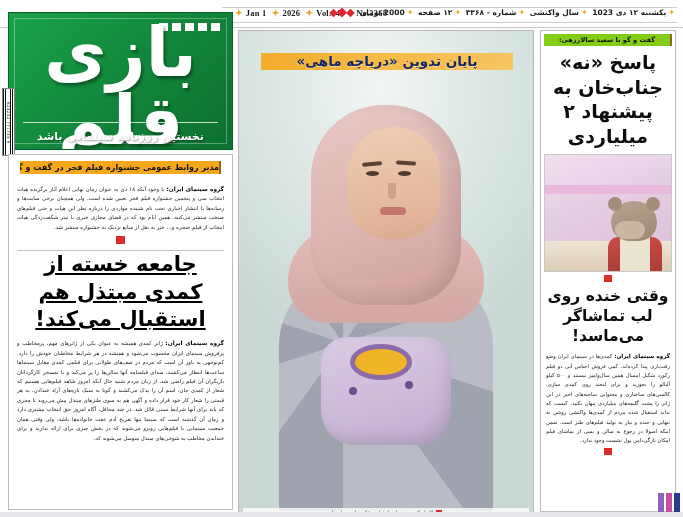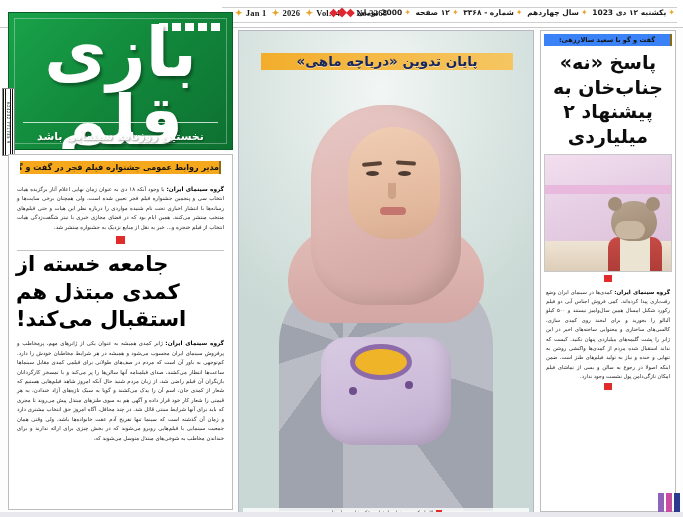--- a/index.html
+++ b/index.html
@@ -126,24 +126,25 @@
     margin: 2px 6px 5px 6px;
     border-right: 2px solid #8b6a12;
     white-space: nowrap; overflow: hidden;
   }
   .headline-a {
     text-align: center; color: #111;
     font-size: 17.5px; line-height: 1.32;
     font-weight: bold; padding: 0 4px;
   }
   .headline-b {
-    text-align: left; color: #000;
+    text-align: center; color: #000;
     font-size: 21px; line-height: 1.3;
     font-weight: bold; padding: 0 2px;
     letter-spacing: -.3px;
+    text-decoration: underline;
   }
   .body-text {
     font-size: 5.4px; line-height: 1.75;
     color: #1b1b1b; text-align: justify;
     padding: 5px 3px 0 3px;
     direction: rtl;
   }
   .body-text b.lead { font-size: 5.8px; color: #000; }
   .div-rule {
     height: 1px; background: #c4c4c4;
@@ -258,21 +259,21 @@
   
   .rightcol {
     position: absolute; left: 540px; top: 30px;
     width: 136px; height: 482px;
     border: 1px solid #bdbdbd;
     background: #fff;
     padding: 3px;
     overflow: hidden;
   }
   .sb-kicker {
-    background: #3b82f6; color: #111;
+    background: #84cc16; color: #111;
     font-size: 6.6px; font-weight: bold;
     height: 12px; line-height: 12px;
     text-align: center; margin-bottom: 3px;
     border-right: 2px solid #8b6a12;
     white-space: nowrap; overflow: hidden;
   }
   .sb-head {
     text-align: center; color: #0d0d0d;
     font-weight: bold; font-size: 15.5px; line-height: 1.3;
     padding: 1px 2px 3px 2px;
@@ -357,21 +358,21 @@
     </div>
 
     <div class="diamonds">
       <i class="dia"></i>
       <i class="dia mid"></i>
       <i class="dia"></i>
     </div>
 
     <div class="fa-meta">
       <span class="sep">✦</span><span>یکشنبه ۱۲ دی 1023</span>
-      <span class="sep">✦</span><span>سال چهاردهم</span>
+      <span class="sep">✦</span><span>سال واکنشی</span>
       <span class="sep">✦</span><span>شماره - ۳۳۶۸</span>
       <span class="sep">✦</span><span>۱۲ صفحه</span>
       <span class="sep">✦</span><span>2000 تومان</span>
     </div>
   </div>
 
   <div class="masthead">
     <div class="mast-inner-line"></div>
     <div class="dot-row">
       <i></i>
@@ -448,20 +449,21 @@
         <span class="puppet-shirt"></span>
       </span>
       <span class="puppet-head">
         <span class="puppet-ear" style="left:-3px"></span>
         <span class="puppet-ear" style="right:-3px"></span>
         <span class="puppet-snout"></span>
       </span>
     </div>
     <div class="sb-redmark"></div>
 
+    <div class="sb-head">وقتی خنده روی لب تماشاگر می‌ماسد!</div>
     <div class="sb-body">
       <b class="lead">گروه سینمای ایران:</b>
       <span>کمدی‌ها در سینمای ایران وضع رقت‌باری پیدا کرده‌اند. کمی فروش اجناس آبی دو فیلم رکورد شکنل امسال همین سال‌وامیز نیستند و ۵۰۰ کیلو آلبالو را بخورید و برای لبخند روی کمدی سازی، کالسی‌های ساختاری و محتوایی ساخته‌های اخیر در این ژانر را پشت گلیمه‌های میلیاردی پنهان نکنید. کیست که نداند استقبال شده مردم از کمدی‌ها واکنشی روشن به تنهایی و خنده و نیاز به تولید فیلم‌های طنز است. ضمن اینکه اصولا در رجوع به سالن و بسی از تماشای فیلم امکان تازگی‌دامن پول نشست وجود ندارد.</span>
     </div>
     <div class="sb-redmark"></div>
   </div>
 
   <div class="stripes">
     <i style="background:#2b3a8f"></i>
     <i style="background:#c84fa0"></i>

